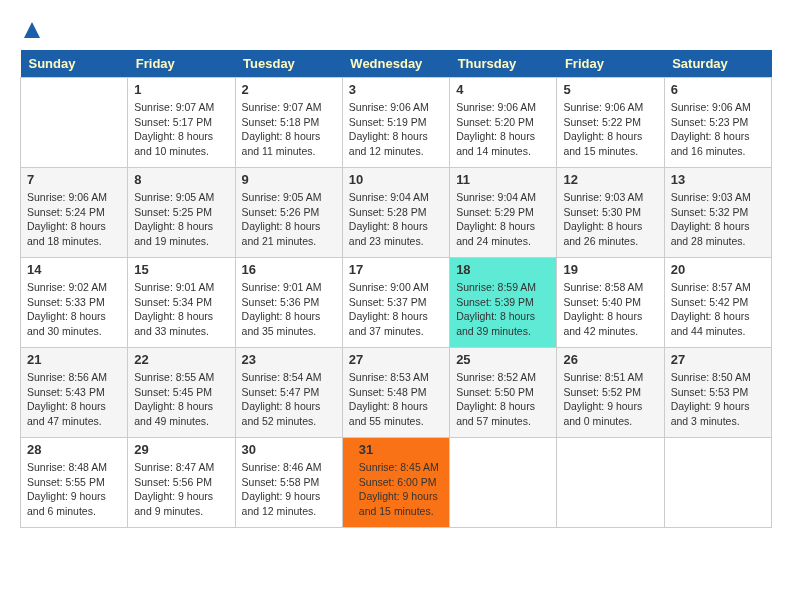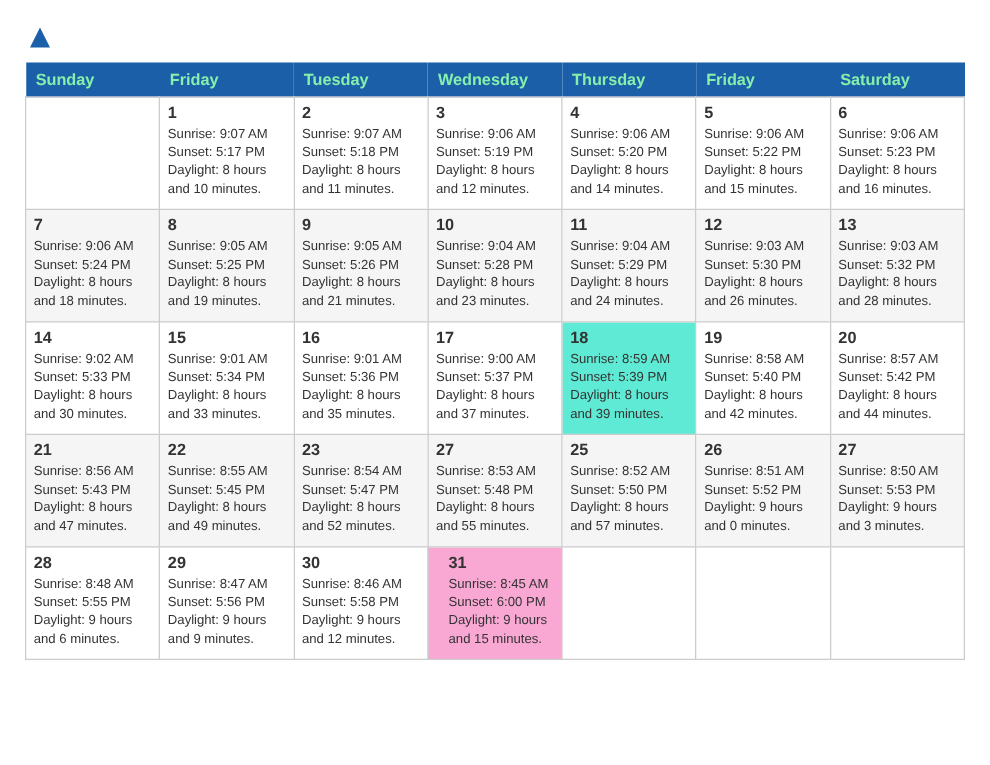--- a/index.html
+++ b/index.html
@@ -52,21 +52,21 @@
       font-size: 16px;
       color: #444;
     }
     table {
       width: 100%;
       border-collapse: collapse;
       table-layout: fixed;
     }
     .day-header {
       background-color: #1a5fa8;
-      color: #86efac;
+      color: #fef9c3;
       text-align: left;
       padding: 6px 8px;
       font-size: 13px;
       font-weight: bold;
     }
     td {
       border: 1px solid #ccc;
       vertical-align: top;
       padding: 4px 6px;
       font-size: 11px;
@@ -252,21 +252,21 @@
           <div class="cell-info">Sunrise: 8:48 AM<br>Sunset: 5:55 PM<br>Daylight: 9 hours<br>and 6 minutes.</div>
         </td>
         <td style="background-color: rgb(255, 255, 255);">
           <span class="date-num">29</span>
           <div class="cell-info">Sunrise: 8:47 AM<br>Sunset: 5:56 PM<br>Daylight: 9 hours<br>and 9 minutes.</div>
         </td>
         <td style="background-color: rgb(255, 255, 255);">
           <span class="date-num">30</span>
           <div class="cell-info">Sunrise: 8:46 AM<br>Sunset: 5:58 PM<br>Daylight: 9 hours<br>and 12 minutes.</div>
         </td>
-        <td style="background-color: #f9a8d4; padding-left: 16px;">
+        <td style="background-color: #f97316; padding-left: 16px;">
           <span class="date-num">31</span>
           <div class="cell-info">Sunrise: 8:45 AM<br>Sunset: 6:00 PM<br>Daylight: 9 hours<br>and 15 minutes.</div>
         </td>
         <td class="empty-cell"></td>
         <td class="empty-cell"></td>
         <td class="empty-cell"></td>
       </tr>
     </tbody>
 </table>
 

